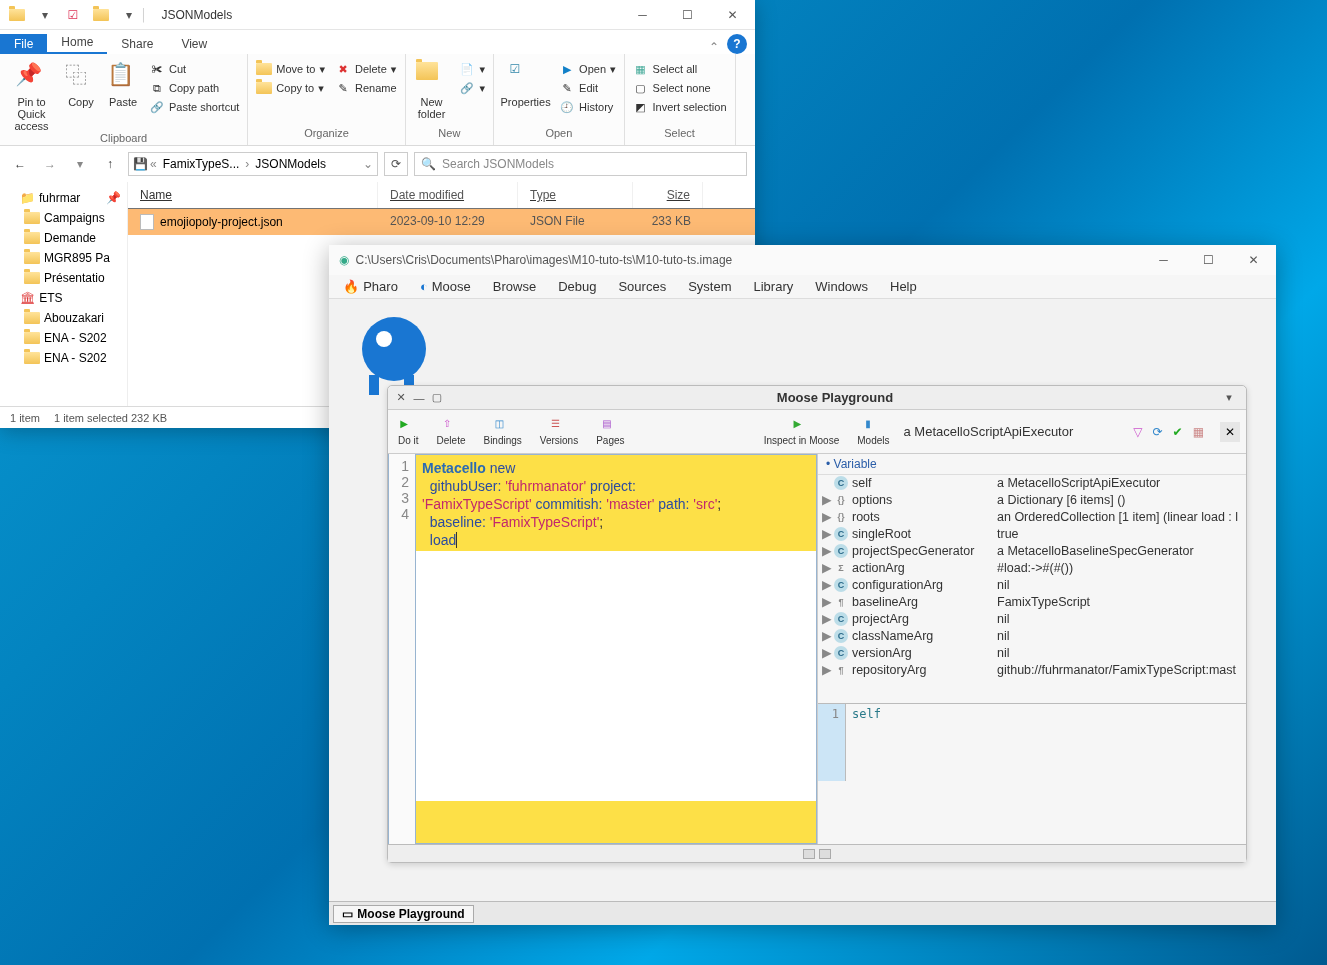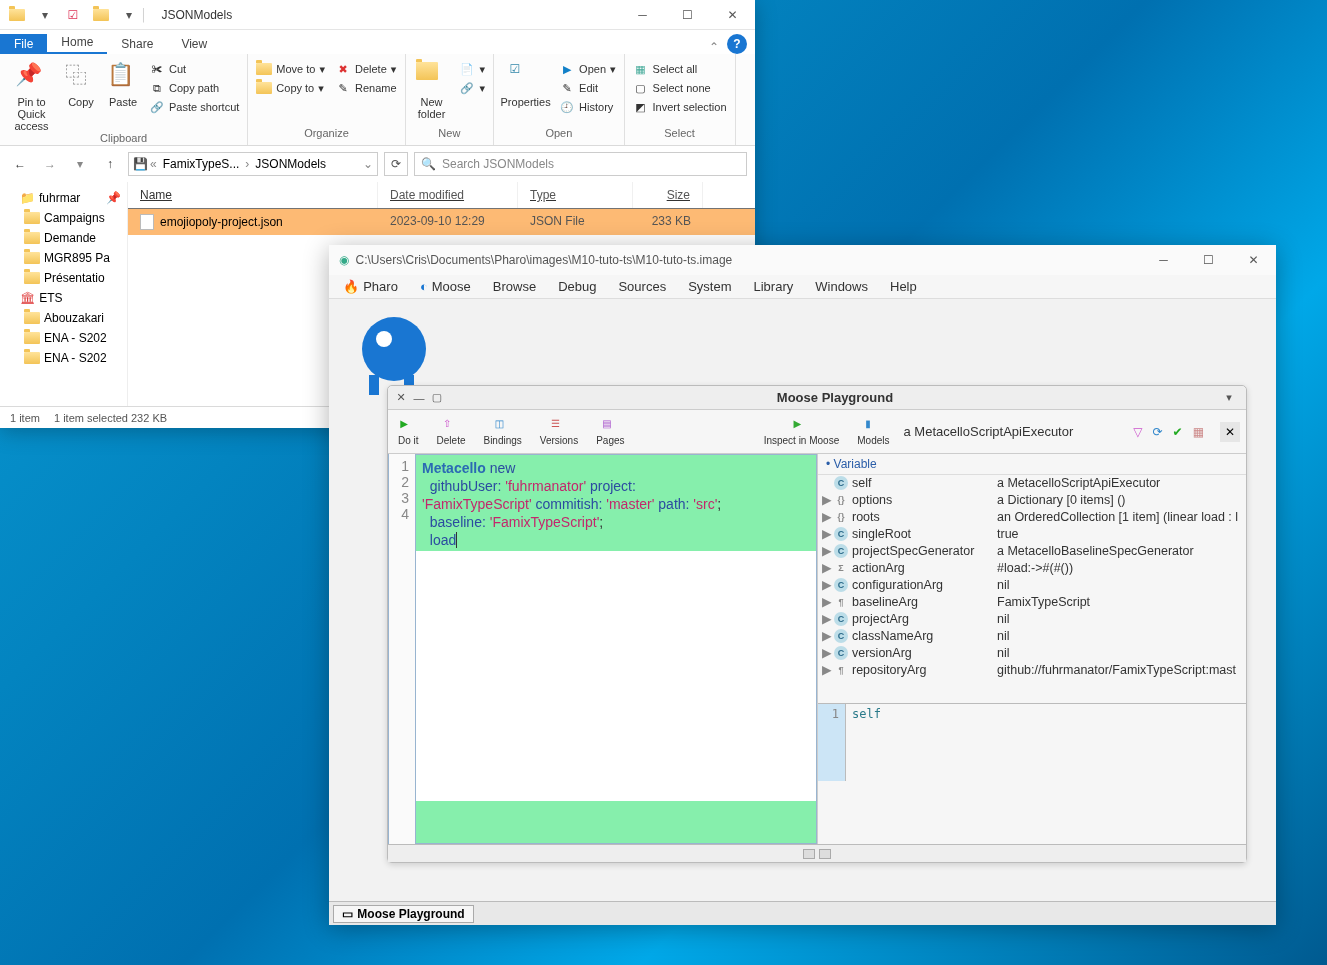--- a/index.html
+++ b/index.html
@@ -84,21 +84,21 @@
 .ph-toolbar .tbtn .tbicn { width: 16px; height: 16px; }
 .ph-toolbar .spacer { flex: 1; }
 .ph-toolbar .insp-label { font-size: 13px; color: #333; margin-right: 50px; }
 .ph-toolbar .right-icons { display: flex; gap: 10px; align-items: center; }
 .ph-toolbar .xbtn { width: 20px; height: 20px; background: #e6e6e6; display: flex; align-items: center; justify-content: center; margin-left: 6px; }
 
 .ph-body { flex: 1; display: flex; min-height: 0; }
 .ph-editor-pane { flex: 0 0 430px; display: flex; flex-direction: column; border-right: 1px solid #ccc; }
 .ph-editor { flex: 1; display: flex; font-family: "Consolas", monospace; font-size: 14px; }
 .ph-gutter { width: 28px; background: #fafafa; border-right: 1px solid #98b4d0; text-align: right; padding: 4px 6px 0 0; color: #888; border-left: 1px solid #98b4d0; }
-.ph-code { flex: 1; background: #86efac; border: 1px solid #98b4d0; border-left: none; padding: 4px 6px; white-space: pre; color: #333; line-height: 18px; }
+.ph-code { flex: 1; background: #fde047; border: 1px solid #98b4d0; border-left: none; padding: 4px 6px; white-space: pre; color: #333; line-height: 18px; }
 .ph-code .kw { color: #2b6ab3; font-weight: bold; }
 .ph-code .msg { color: #2b4ba0; }
 .ph-code .str { color: #c2286c; }
 .ph-estatus { height: 22px; display: flex; align-items: center; justify-content: space-between; padding: 0 8px; font-size: 11px; color: #777; border-top: 1px solid #ccc; }
 
 .ph-inspect-pane { flex: 1; display: flex; flex-direction: column; }
 .ph-tabs { height: 24px; display: flex; border-bottom: 1px solid #bbb; }
 .ph-tabs .ptab { padding: 3px 14px; font-size: 12px; border: 1px solid #bbb; border-bottom: none; margin-right: -1px; background: #e8e8e8; }
 .ph-tabs .ptab.active { background: #d0e4f4; font-weight: bold; }
 .ph-varhdr { display: flex; font-size: 12px; color: #2a5da8; border-bottom: 1px solid #ddd; }
@@ -455,21 +455,21 @@
             <div class="ph-varrow">
               <span class="disc"></span>
               <span class="tag c">C</span>
               <span class="vname">self</span>
               <span class="vval">a MetacelloScriptApiExecutor</span>
             </div>
             <div class="ph-varrow">
               <span class="disc">▶</span>
               <span class="tag b">{}</span>
               <span class="vname">options</span>
-              <span class="vval">a Dictionary [0 items] ()</span>
+              <span class="vval">a Dictionary [6 items] ()</span>
             </div>
             <div class="ph-varrow">
               <span class="disc">▶</span>
               <span class="tag b">{}</span>
               <span class="vname">roots</span>
               <span class="vval">an OrderedCollection [1 item] (linear load :  l</span>
             </div>
             <div class="ph-varrow">
               <span class="disc">▶</span>
               <span class="tag c">C</span>

